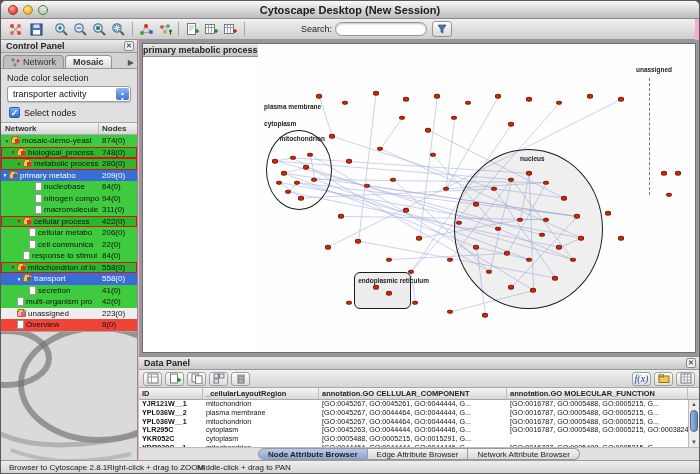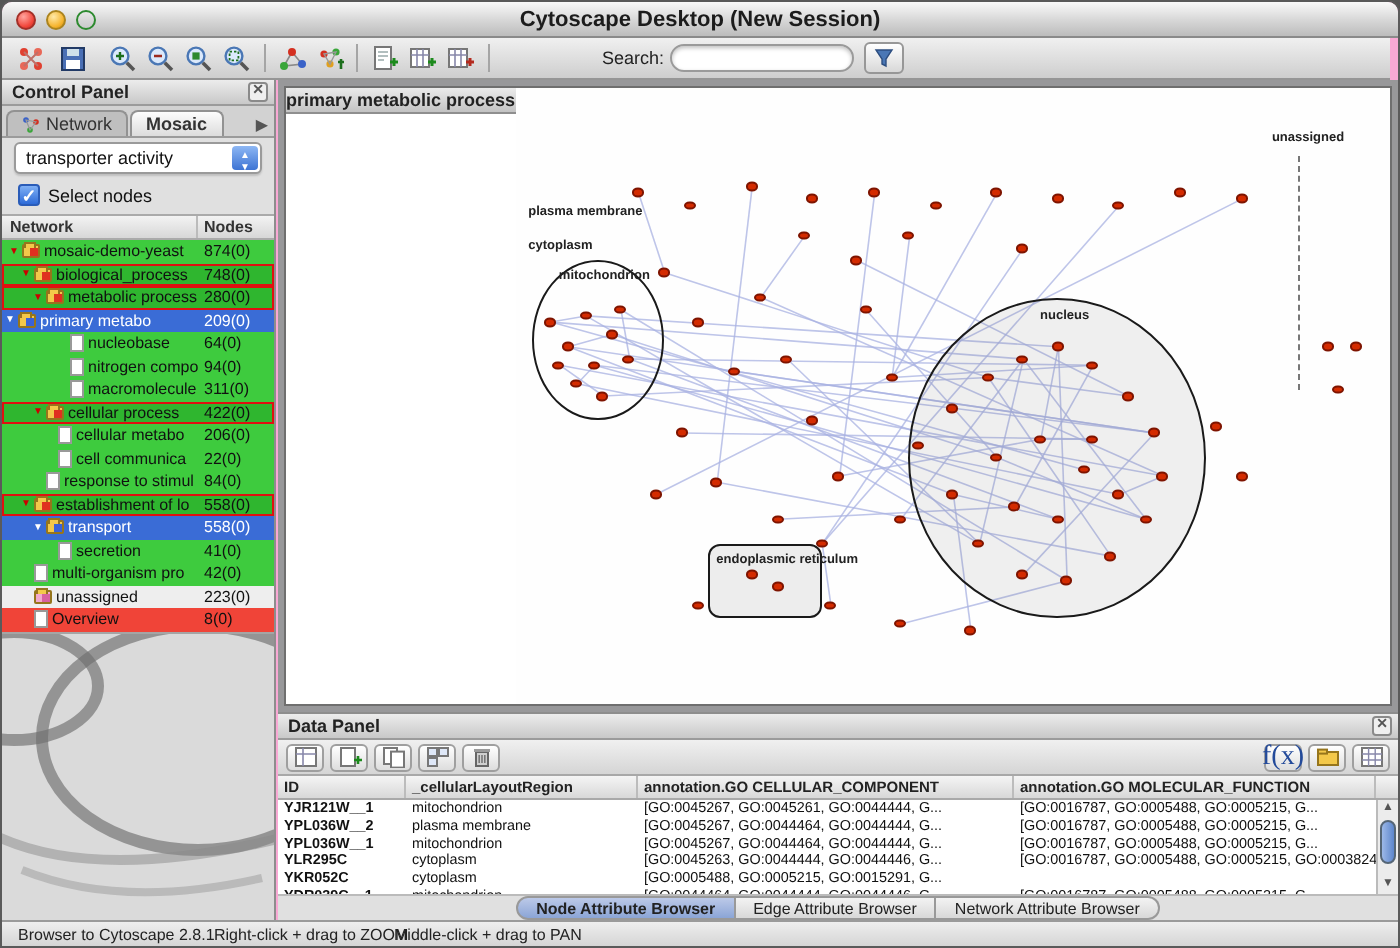--- a/index.html
+++ b/index.html
@@ -92,21 +92,21 @@
   .unassigned-line{position:absolute;border-left:1px dashed #777;width:0;}
 
   
   .data-panel{position:absolute;left:138px;top:355px;right:0;bottom:13px;background:#e0e0e0;
     border-top:1px solid #8d8d8d;display:flex;flex-direction:column;}
   .dp-toolbar{height:18px;background:linear-gradient(#f0f0f0,#d5d5d5);border-bottom:1px solid #a8a8a8;
     display:flex;align-items:center;padding:0 4px;gap:3px;flex:0 0 auto;}
   .dp-btn{width:19px;height:14px;border:1px solid #9f9f9f;border-radius:3px;background:linear-gradient(#fff,#ddd);
     display:flex;align-items:center;justify-content:center;font-size:8px;}
   .dp-spacer{flex:1;}
-  .fx{font-family:"Liberation Serif",serif;font-size:14px;color:#234a9a;}
+  .fx{font-style:italic;font-family:"Liberation Serif",serif;font-size:10px;color:#234a9a;}
   .dtable{flex:1;background:#fff;position:relative;overflow:hidden;}
   .dt-head{display:flex;height:12px;background:linear-gradient(#f5f5f5,#d8d8d8);border-bottom:1px solid #a9a9a9;
     font-size:7.5px;font-weight:bold;color:#222;padding-right:11px;}
   .dt-head div{border-right:1px solid #bcbcbc;padding-left:3px;line-height:11px;overflow:hidden;white-space:nowrap;}
   .dt-row{display:flex;height:8.8px;font-size:7.2px;line-height:8.6px;color:#111;padding-right:11px;}
   .dt-row div{padding-left:3px;overflow:hidden;white-space:nowrap;}
   .dt-row .c1{font-weight:bold;}
   .c1{width:64px;flex:0 0 auto;}
   .c2{width:116px;flex:0 0 auto;}
   .c3{width:188px;flex:0 0 auto;}
@@ -248,20 +248,21 @@
             <circle cx="4" cy="7" r="1.4" fill="#3aa63a"></circle>
             <path d="M2 2 L7 3 L4 7 Z" stroke="#999" stroke-width="0.6" fill="none"></path>
           </svg>
         <span>Network</span>
       </div>
       <div class="cp-tab active">
         <span>Mosaic</span>
       </div>
       <div class="tab-arrow">▶</div>
     </div>
+    <div class="cp-label">Node color selection</div>
     <div class="combo">
       <span>transporter activity</span>
       <div class="combo-btn">▲<br>▼</div>
     </div>
     <div class="checkline">
       <div class="checkbox">✓</div>
       <span>Select nodes</span>
     </div>
     <div class="tree-header">
       <div class="h1">Network</div>
@@ -330,21 +331,21 @@
         </div>
         <div class="tree-row green" style="padding-left: 14px;">
           <span class="expander"></span>
           <span class="ticon page"></span>
           <span class="tlabel">response to stimul</span>
           <span class="tnum">84(0)</span>
         </div>
         <div class="tree-row green-red" style="padding-left: 8px;">
           <span class="expander">▼</span>
           <span class="ticon folder folder-red"></span>
-          <span class="tlabel">establishment of lo</span>
+          <span class="tlabel">mitochondrion of lo</span>
           <span class="tnum">558(0)</span>
         </div>
         <div class="tree-row selected" style="padding-left: 14px;">
           <span class="expander">▼</span>
           <span class="ticon folder folder-blue"></span>
           <span class="tlabel">transport</span>
           <span class="tnum">558(0)</span>
         </div>
         <div class="tree-row green" style="padding-left: 20px;">
           <span class="expander"></span>

